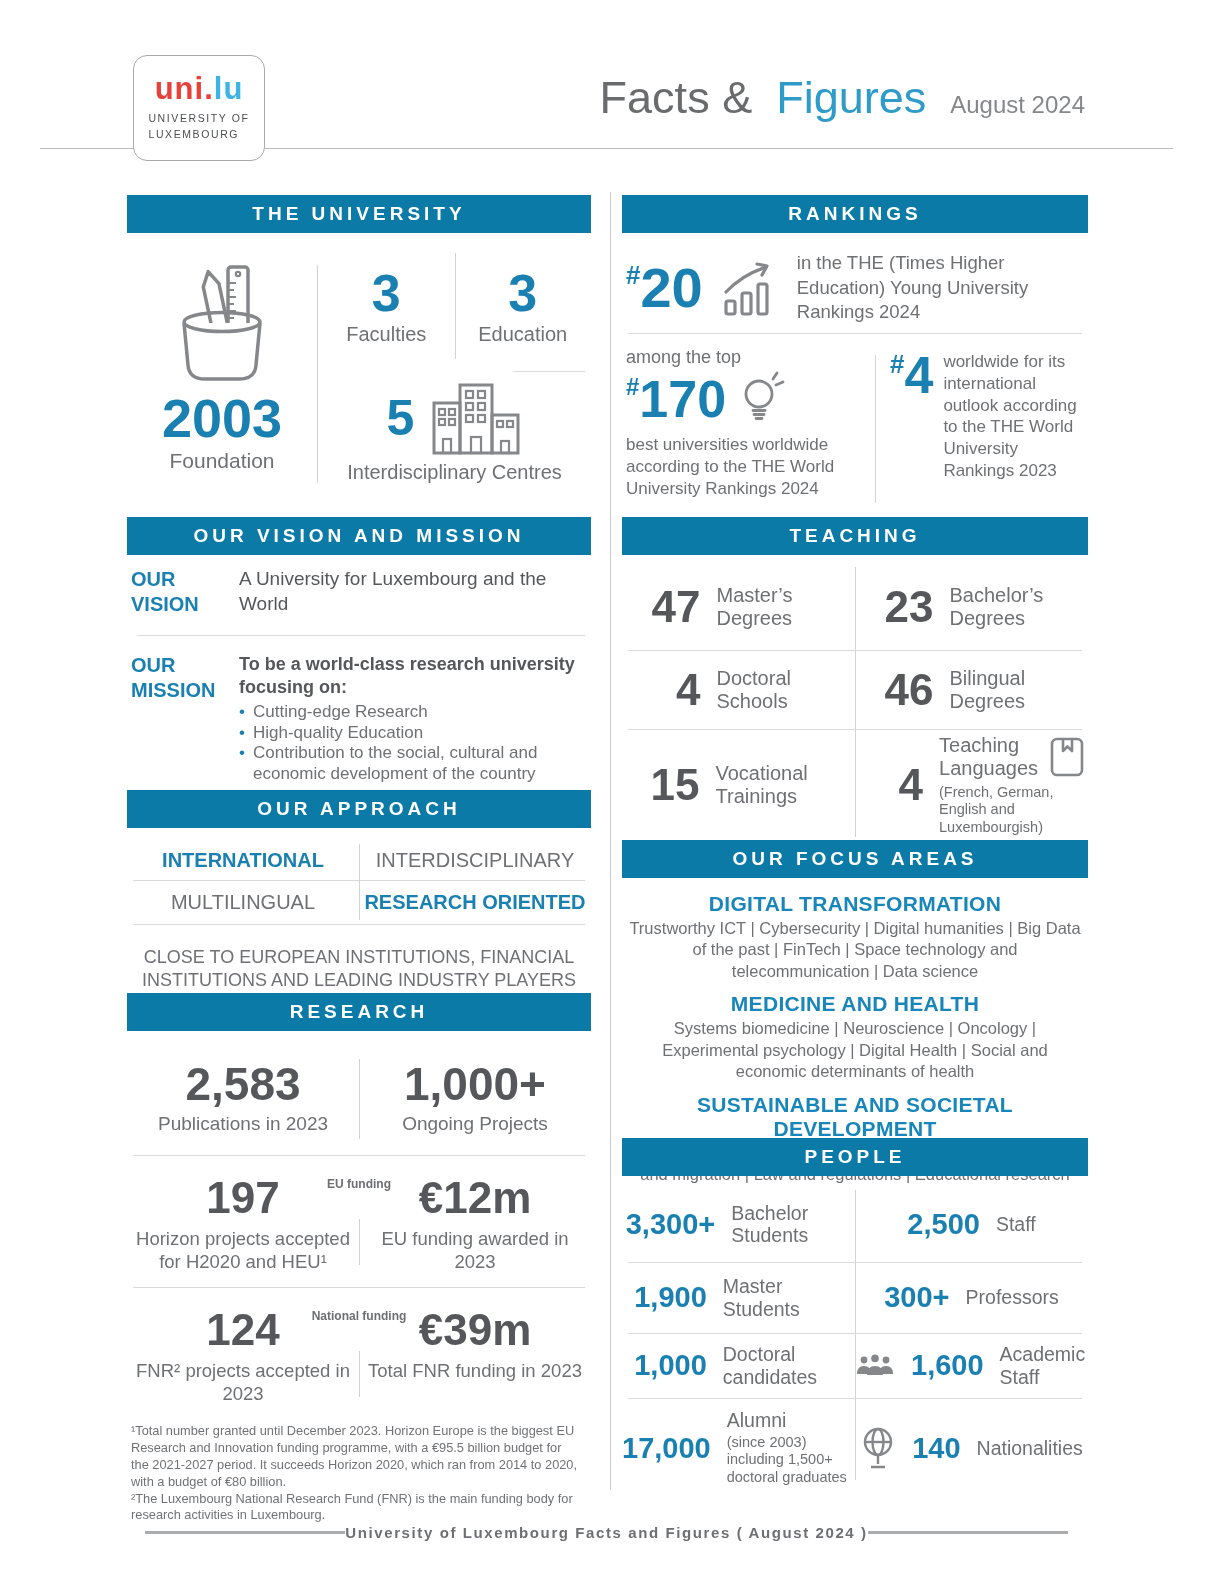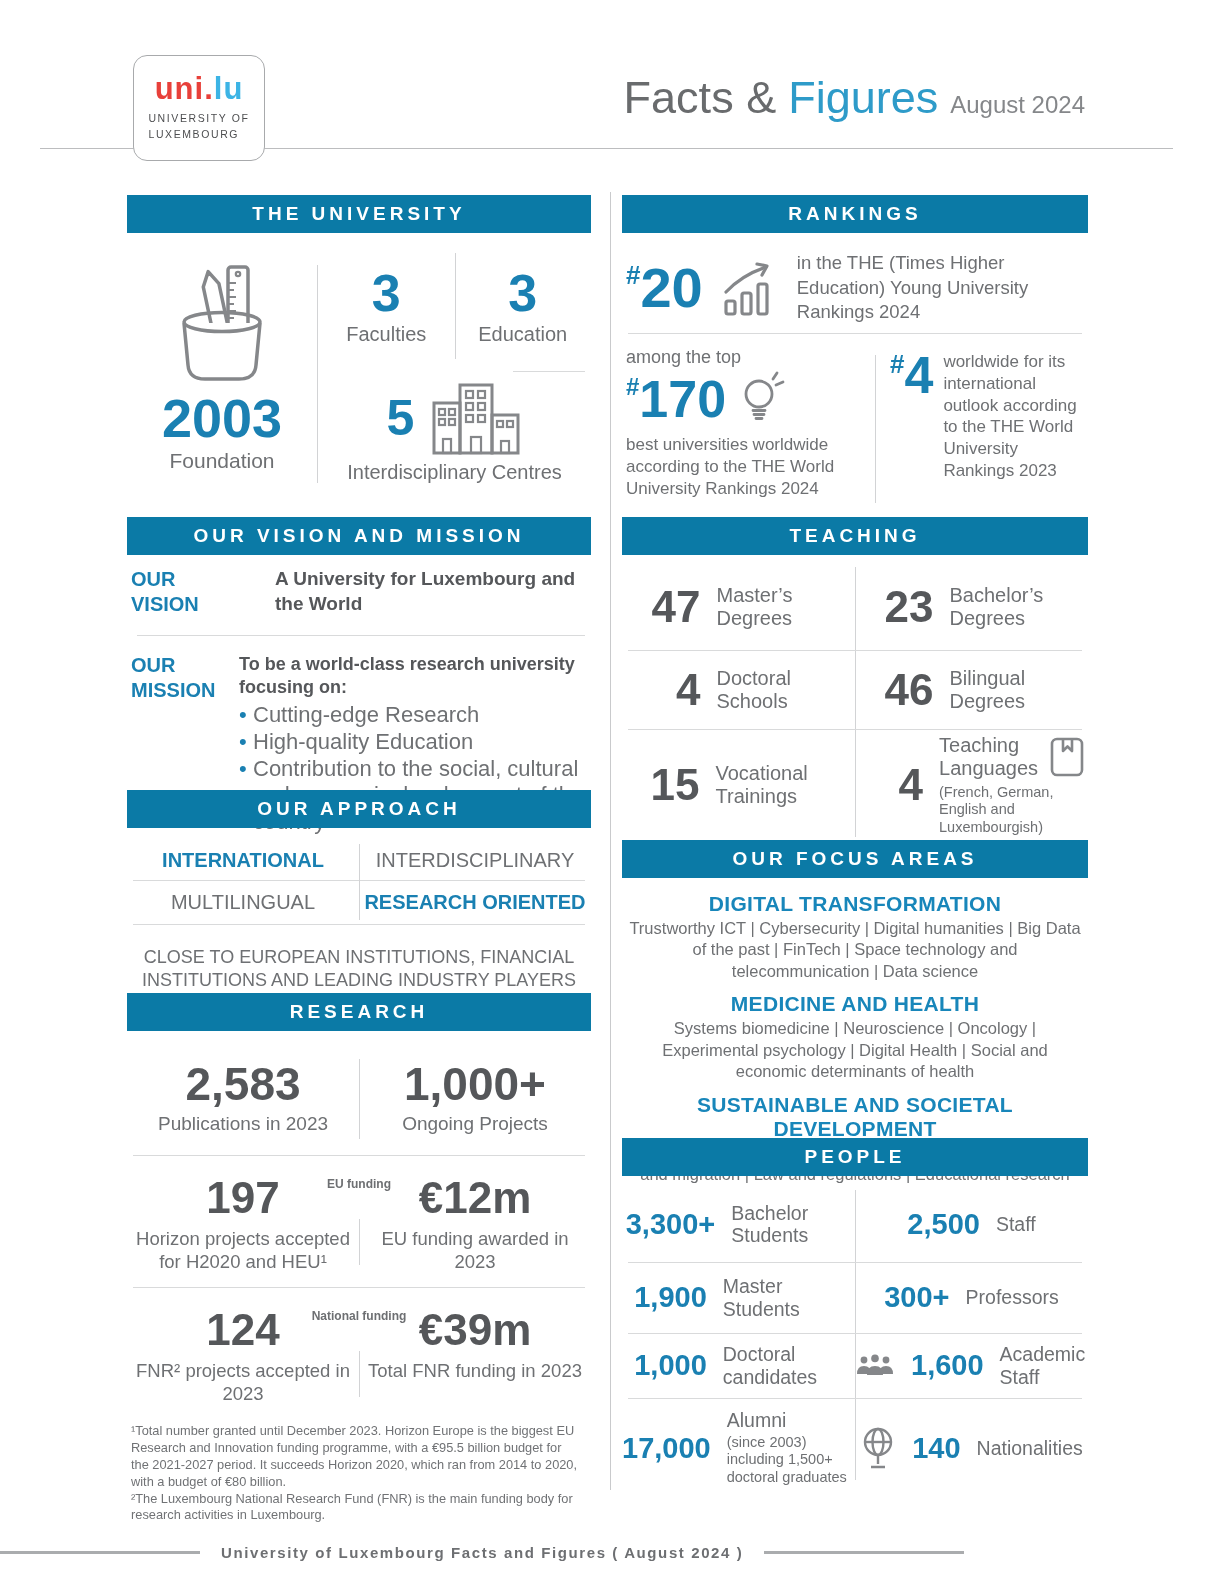--- a/index.html
+++ b/index.html
@@ -8,21 +8,21 @@
 
   
   .hline{position:absolute;left:40px;top:148px;width:1133px;height:1px;background:#bcbdbf;}
   .logo-tab{position:absolute;left:133px;top:55px;width:130px;height:104px;background:#fff;
             border:1.5px solid #a8aaac;border-radius:14px;z-index:2;
             display:flex;flex-direction:column;align-items:center;justify-content:center;}
   .logo-word{font-weight:bold;font-size:31px;letter-spacing:1px;line-height:1;}
   .logo-word .u-red{color:#e8403a;}
   .logo-word .u-cyan{color:#3cb4e5;}
   .logo-org{margin-top:7px;font-size:10.5px;letter-spacing:1.6px;color:#4d4e50;line-height:1.5;}
-  .title{position:absolute;top:72px;right:128px;display:flex;align-items:baseline;gap:12px;white-space:nowrap;}
+  .title{position:absolute;top:72px;right:128px;display:flex;align-items:baseline;gap:24px;white-space:nowrap;}
   .t-gray{font-size:45px;color:#696b6d;}
   .t-blue{font-size:45px;color:#2e9bc9;}
   .t-date{font-size:24px;color:#85878a;}
 
   
   .col{position:absolute;top:195px;}
   .col.left{left:127px;width:464px;height:1315px;}
   .col.right{left:622px;width:466px;height:1310px;}
   .col-divider{position:absolute;left:610px;top:192px;width:1px;height:1298px;background:#c9cacc;}
   .bar{position:absolute;left:0;width:100%;height:38px;background:#0b7aa6;color:#fff;font-weight:bold;
@@ -52,25 +52,25 @@
   .uni-hdiv{top:126px;left:195px;}
   .uni-r2{position:absolute;top:136px;left:0;right:0;display:flex;flex-direction:column;align-items:center;}
   .uni-r2 .row{display:flex;align-items:center;gap:16px;}
   .uni-r2 .n{font-size:50px;font-weight:bold;color:#1a80b2;line-height:1;}
   .uni-r2 .l{font-size:20px;color:#6e7073;margin-top:6px;}
 
   
   .vm-block{position:absolute;top:372px;left:4px;right:0;}
   .vm-row{display:grid;grid-template-columns:108px 1fr;}
   .vm-label{color:#1a80b2;font-weight:bold;font-size:20px;line-height:1.25;}
-  .vm-text{font-weight:bold;color:#55575a;font-size:19px;line-height:1.3;margin-left:36px;}
+  .vm-text{font-weight:normal;color:#55575a;font-size:19px;line-height:1.3;}
   .vm-hdiv{top:68px;}
   .vm-row.mission{margin-top:0;position:absolute;top:86px;left:0;right:0;}
   .mi-intro{font-weight:bold;color:#55575a;font-size:18px;line-height:1.25;}
-  .mi-list{list-style:none;margin:4px 0 0;padding:0;font-size:22px;color:#6e7073;line-height:1.22;}
+  .mi-list{list-style:none;margin:4px 0 0;padding:0;font-size:17px;color:#6e7073;line-height:1.22;}
   .mi-list li{position:relative;padding-left:14px;}
   .mi-list li::before{content:"•";position:absolute;left:0;color:#1a80b2;}
 
   
   .approach{position:absolute;top:645px;left:0;right:0;}
   .ap-grid{position:relative;}
   .ap-row{display:flex;height:40px;}
   .ap-row.r2{height:44px;}
   .ap-cell{flex:1;display:flex;align-items:center;justify-content:center;font-size:20px;color:#6e7073;}
   .ap-cell.hl{color:#1a80b2;font-weight:bold;}
@@ -146,21 +146,21 @@
   .p-row.r1{height:76px;} .p-row.r2{height:71px;} .p-row.r3{height:65px;} .p-row.r4{height:100px;}
   .people .hdiv.h1{top:76px;} .people .hdiv.h2{top:147px;} .people .hdiv.h3{top:212px;}
   .p-cell{flex:1;display:flex;align-items:center;justify-content:center;gap:16px;}
   .p-num{font-size:29px;font-weight:bold;color:#1a80b2;white-space:nowrap;}
   .p-label{font-size:19.5px;color:#6e7073;line-height:1.15;}
   .p-cell .lblw{max-width:120px;}
   .p-note{font-size:14.5px;color:#6e7073;line-height:1.22;margin-top:2px;max-width:165px;}
   .p-ico{flex:0 0 auto;display:flex;align-items:center;}
 
   
-  .footer{position:absolute;top:1524px;left:0;width:100%;display:flex;align-items:center;justify-content:flex-start;gap:21px;margin-top:20px;}
+  .footer{position:absolute;top:1524px;left:0;width:100%;display:flex;align-items:center;justify-content:center;gap:0;}
   .fline{width:200px;height:3px;background:#aaacae;}
   .ftext{font-size:15px;font-weight:bold;color:#6d6f72;letter-spacing:1.6px;white-space:nowrap;}
 
   svg{display:block;}
 </style>
 </head>
 <body>
 
 <div class="page">
 

